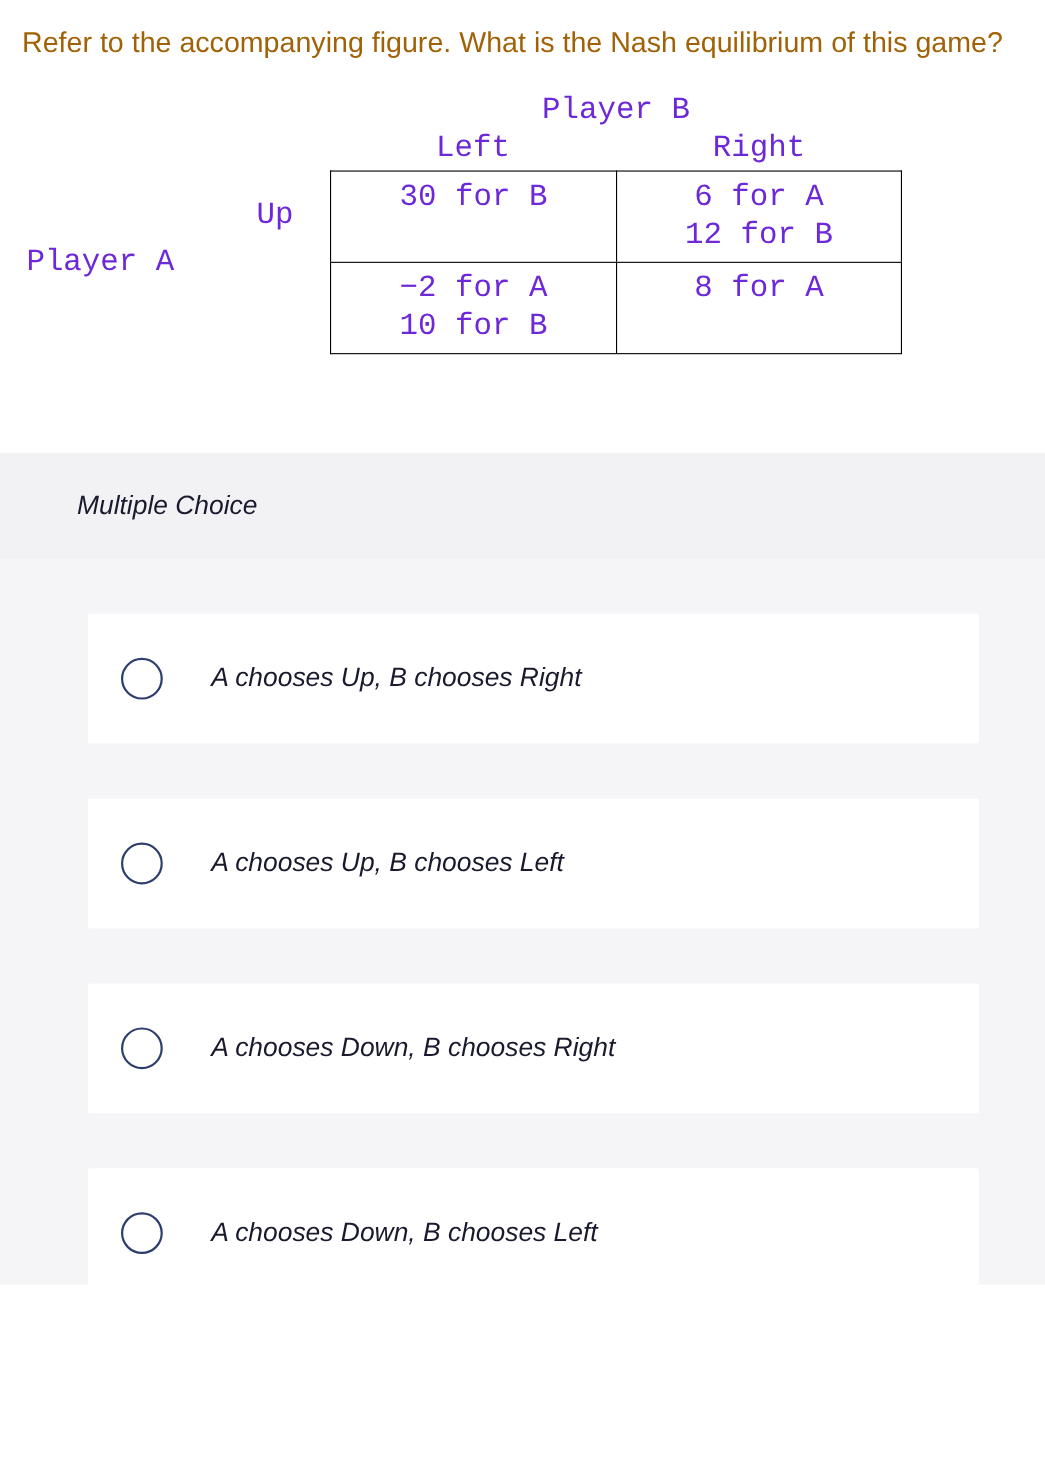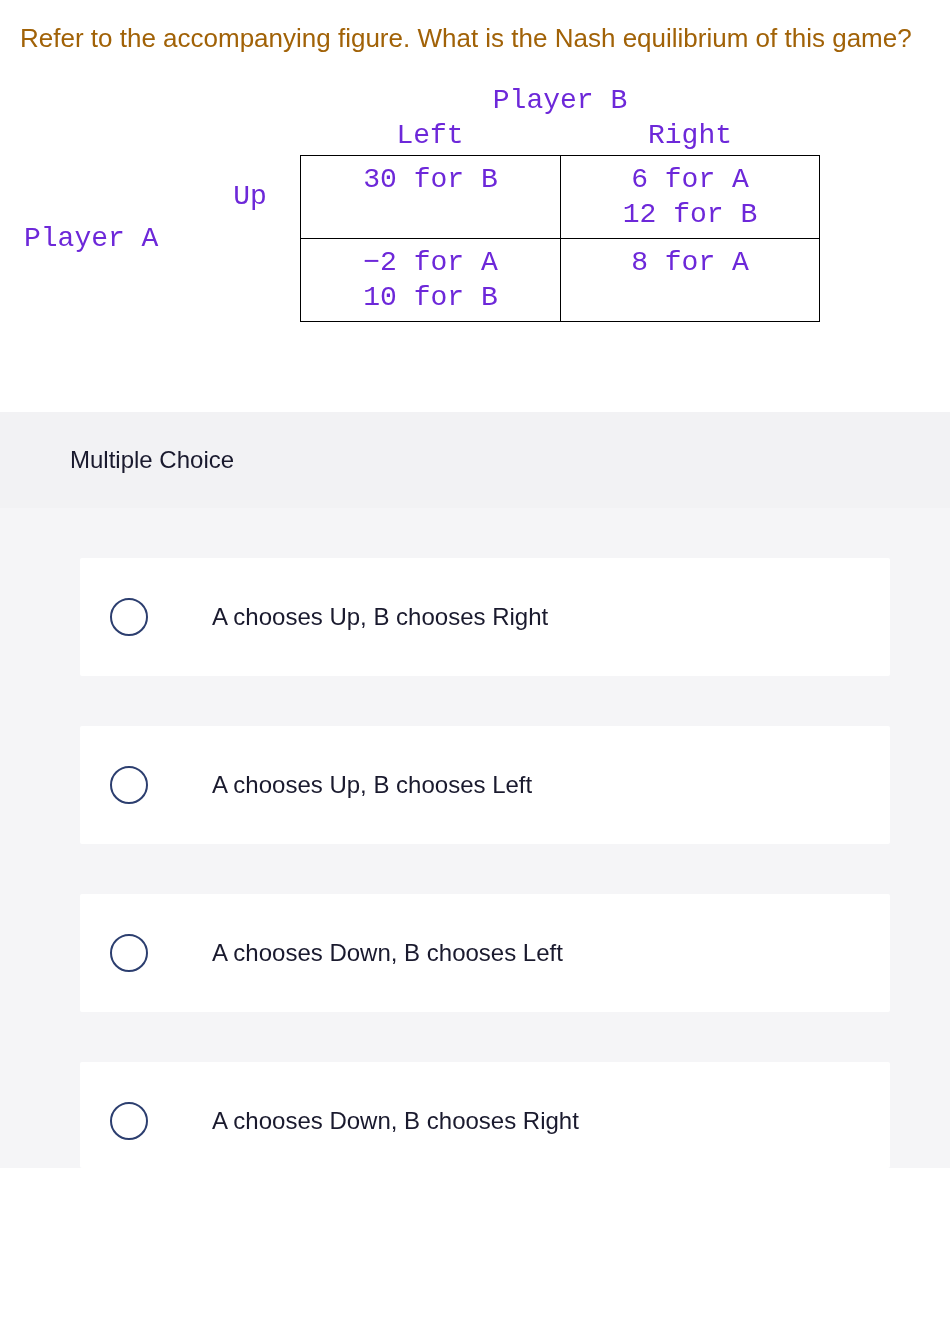--- a/index.html
+++ b/index.html
@@ -61,35 +61,36 @@
   }
   .cell.top-left    { border-right: none; border-bottom: none; }
   .cell.top-right   { border-bottom: none; }
   .cell.bottom-left { border-right: none; }
   .payoff-line { display: block; }
   
   .mc-container {
     background: #f5f5f7;
     margin: 0 -20px;
     padding: 0 20px 0 20px;
+    font-style: italic;
   }
   .mc-heading {
     font-size: 24px;
     color: #1a1a2e;
     padding: 34px 0 34px 70px;
     background: #f2f2f4;
     margin: 0 -20px 50px -20px;
   }
   .option {
     background: #fff;
     margin: 0 40px 50px 60px;
     padding: 40px 20px 40px 30px;
     display: flex;
     align-items: center;
-    gap: 64px;
+    gap: 44px;
     border-radius: 2px;
   }
   .option:last-child { margin-bottom: 0; padding-bottom: 28px; }
   .radio {
     flex: 0 0 auto;
     width: 38px;
     height: 38px;
     border: 2px solid #2c3e6f;
     border-radius: 50%;
     background: #fff;
@@ -142,20 +143,20 @@
     <div class="option-text">A chooses Up, B chooses Right</div>
   </div>
 
   <div class="option">
     <div class="radio"></div>
     <div class="option-text">A chooses Up, B chooses Left</div>
   </div>
 
   <div class="option">
     <div class="radio"></div>
-    <div class="option-text">A chooses Down, B chooses Left</div>
+    <div class="option-text">A chooses Down, B chooses Right</div>
   </div>
 
   <div class="option">
     <div class="radio"></div>
-    <div class="option-text">A chooses Down, B chooses Right</div>
+    <div class="option-text">A chooses Down, B chooses Left</div>
   </div>
 </div>
 
 </body></html>

